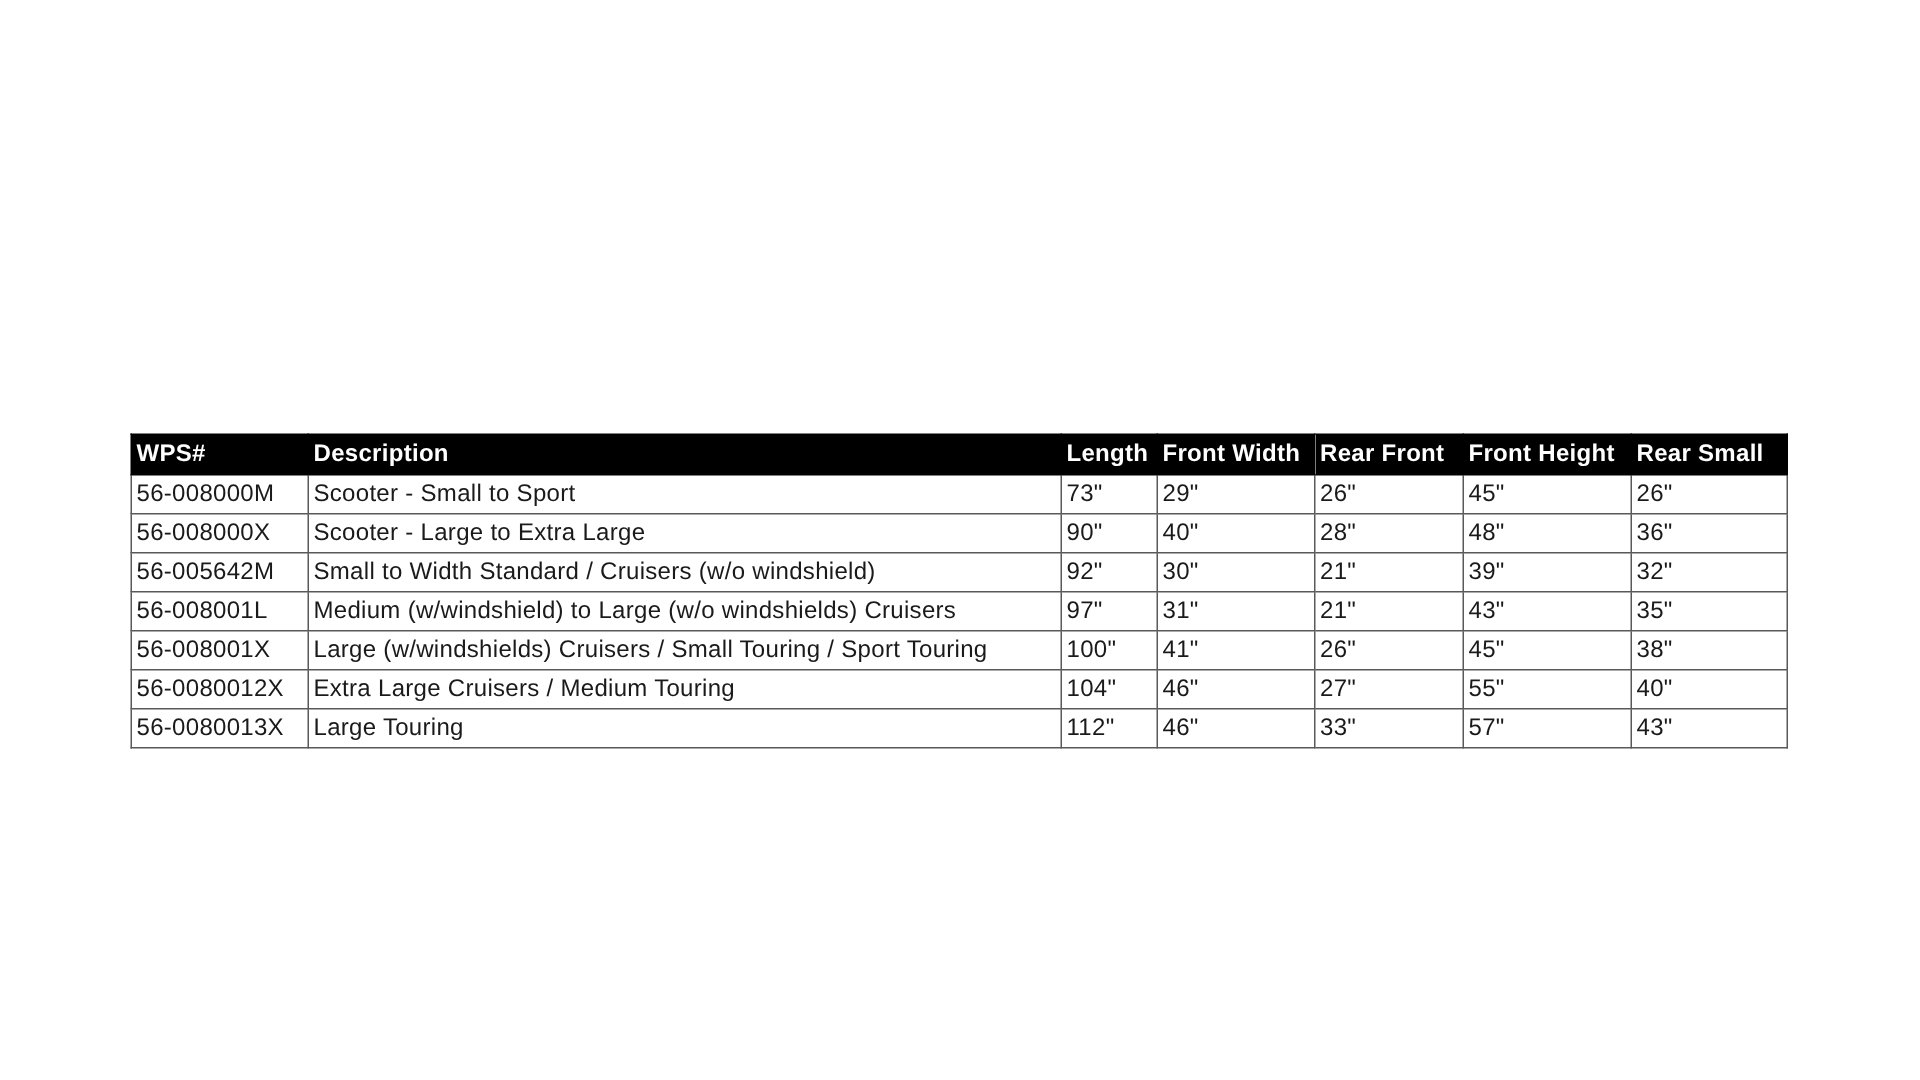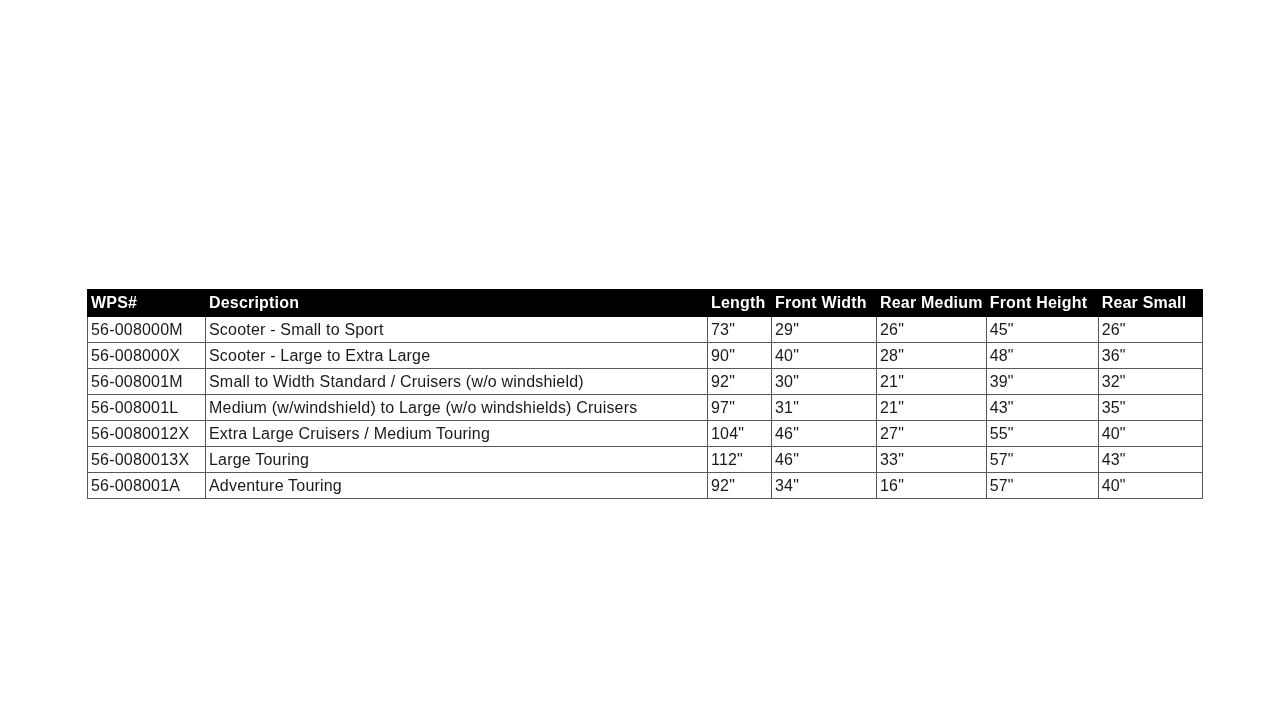--- a/index.html
+++ b/index.html
@@ -67,21 +67,21 @@
         <col class="c4">
         <col class="c5">
         <col class="c6">
     </colgroup>
     <thead>
       <tr>
           <th class="align-left">WPS#</th>
           <th class="align-left">Description</th>
           <th class="align-center">Length</th>
           <th class="align-center">Front Width</th>
-          <th class="align-center">Rear Medium</th>
+          <th class="align-center">Rear Front</th>
           <th class="align-center">Front Height</th>
           <th class="align-center">Rear Small</th>
         </tr>
     </thead>
     <tbody>
         <tr>
           <td class="align-left">56-008000M</td>
           <td class="align-left">Scooter - Small to Sport</td>
           <td class="align-center">73"</td>
           <td class="align-center">29"</td>
@@ -92,59 +92,59 @@
         <tr>
           <td class="align-left">56-008000X</td>
           <td class="align-left">Scooter - Large to Extra Large</td>
           <td class="align-center">90"</td>
           <td class="align-center">40"</td>
           <td class="align-center">28"</td>
           <td class="align-center">48"</td>
           <td class="align-center">36"</td>
         </tr>
         <tr>
-          <td class="align-left">56-008001M</td>
+          <td class="align-left">56-005642M</td>
           <td class="align-left">Small to Width Standard / Cruisers (w/o windshield)</td>
           <td class="align-center">92"</td>
           <td class="align-center">30"</td>
           <td class="align-center">21"</td>
           <td class="align-center">39"</td>
           <td class="align-center">32"</td>
         </tr>
         <tr>
           <td class="align-left">56-008001L</td>
           <td class="align-left">Medium (w/windshield) to Large (w/o windshields) Cruisers</td>
           <td class="align-center">97"</td>
           <td class="align-center">31"</td>
           <td class="align-center">21"</td>
           <td class="align-center">43"</td>
           <td class="align-center">35"</td>
+        </tr>
+        <tr>
+          <td class="align-left">56-008001X</td>
+          <td class="align-left">Large (w/windshields) Cruisers / Small Touring / Sport Touring</td>
+          <td class="align-center">100"</td>
+          <td class="align-center">41"</td>
+          <td class="align-center">26"</td>
+          <td class="align-center">45"</td>
+          <td class="align-center">38"</td>
         </tr>
         <tr>
           <td class="align-left">56-0080012X</td>
           <td class="align-left">Extra Large Cruisers / Medium Touring</td>
           <td class="align-center">104"</td>
           <td class="align-center">46"</td>
           <td class="align-center">27"</td>
           <td class="align-center">55"</td>
           <td class="align-center">40"</td>
         </tr>
         <tr>
           <td class="align-left">56-0080013X</td>
           <td class="align-left">Large Touring</td>
           <td class="align-center">112"</td>
           <td class="align-center">46"</td>
           <td class="align-center">33"</td>
           <td class="align-center">57"</td>
           <td class="align-center">43"</td>
         </tr>
-        <tr>
-          <td class="align-left">56-008001A</td>
-          <td class="align-left">Adventure Touring</td>
-          <td class="align-center">92"</td>
-          <td class="align-center">34"</td>
-          <td class="align-center">16"</td>
-          <td class="align-center">57"</td>
-          <td class="align-center">40"</td>
-        </tr>
       </tbody>
   </table>
 </div>
 
 </body></html>

